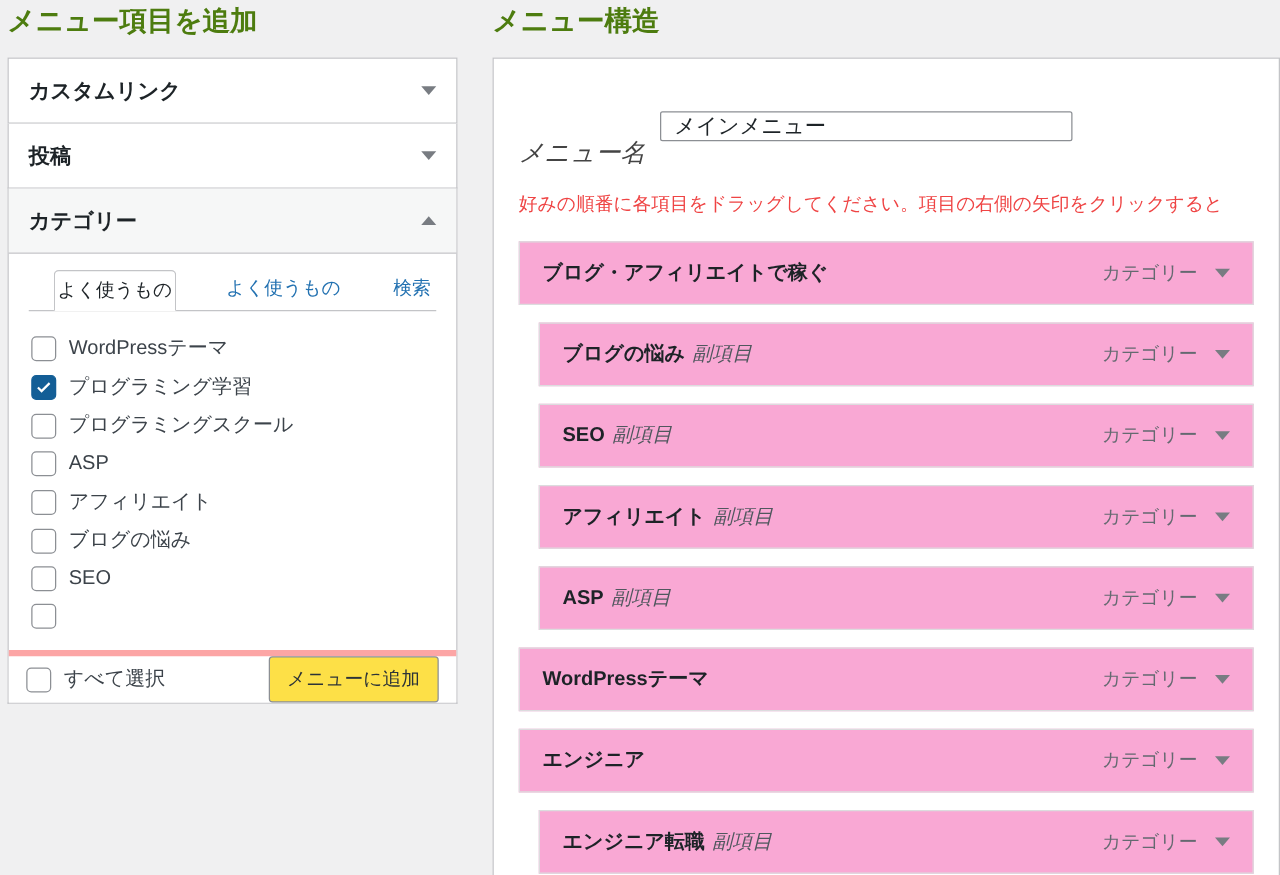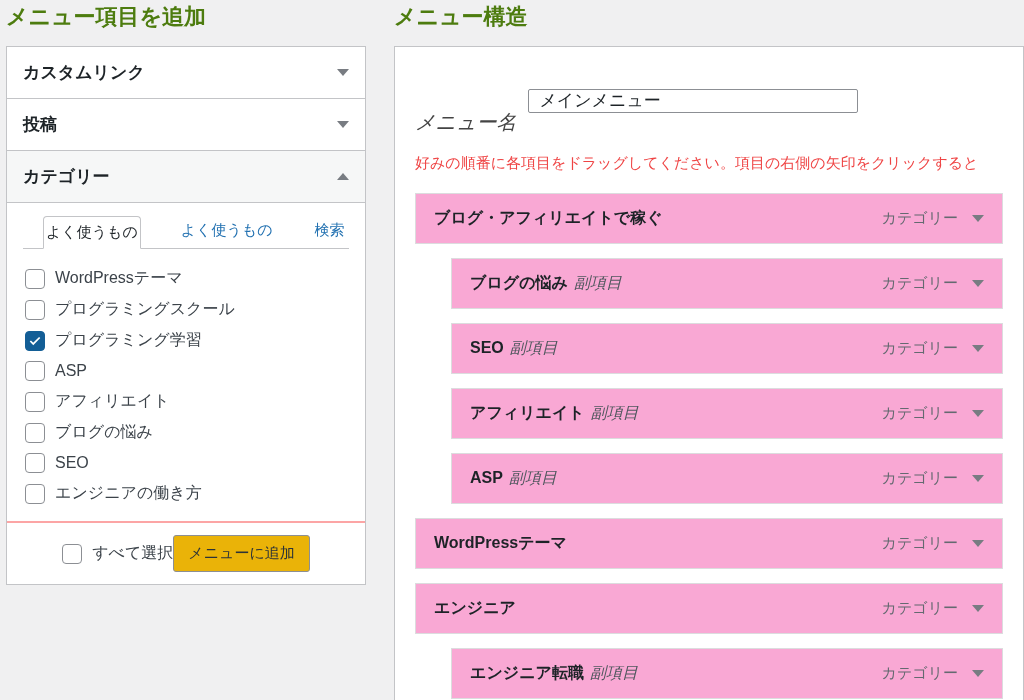--- a/index.html
+++ b/index.html
@@ -110,28 +110,28 @@
     border-color: #135e96;
     background: #135e96;
   }
   .cb.checked svg { display:block; }
   .cb svg { display:none; width:14px; height:14px; }
   .cb svg path { stroke: #fff; stroke-width: 3; fill:none; }
 
   .acc-foot {
     display: flex;
     align-items: center;
-    justify-content: center;
-    padding: 12px 14px;
-    border-top: 2px solid #fca5a5;
+    justify-content: space-between;
+    padding: 0 14px;
+    border-top: 5px solid #fca5a5;
     background:#fff;
   }
   .btn {
     border: 1px solid #8c8f94;
-    background: #eab308;
+    background: #fde047;
     border-radius: 3px;
     padding: 8px 14px;
     font-size: 15px;
     cursor: pointer;
     color:#2c3338;
   }
 
   
   .structure-panel {
     border: 1px solid #c3c4c7;
@@ -180,21 +180,21 @@
     margin-bottom: 14px;
     font-size: 16px;
   }
   .mi .lbl { font-weight: 700; }
   .mi .sub { font-style: italic; color:#50575e; font-weight: normal; margin-left:6px;}
   .mi .right {
     display: flex; align-items: center; gap: 14px;
     color:#646970;
     font-size: 15px;
   }
-  .indent-1 { margin-left: 36px; gap: 40px; }
+  .indent-1 { margin-left: 16px; gap: 40px; }
 
 </style>
 </head>
 <body>
 
 <div class="wrap">
 
   <div class="col-left">
     <h2 class="section-title">メニュー項目を追加</h2>
 
@@ -225,50 +225,49 @@
           <div class="tab">検索</div>
         </div>
         <div class="tabs-line"></div>
 
         <div class="checklist" id="checklist">
             <div class="check-row">
               <span class="cb"></span>
               <span>WordPressテーマ</span>
             </div>
             <div class="check-row">
-              <span class="cb"></span>
-              <span>プログラミングスクール</span>
-            </div>
-            <div class="check-row">
               <span class="cb checked">
                 <svg viewBox="0 0 24 24">
                   <path d="M4 12l5 5L20 6"></path>
                 </svg>
               </span>
               <span>プログラミング学習</span>
             </div>
             <div class="check-row">
               <span class="cb"></span>
+              <span>プログラミングスクール</span>
+            </div>
+            <div class="check-row">
+              <span class="cb"></span>
               <span>ASP</span>
             </div>
             <div class="check-row">
               <span class="cb"></span>
               <span>アフィリエイト</span>
             </div>
             <div class="check-row">
               <span class="cb"></span>
               <span>ブログの悩み</span>
             </div>
             <div class="check-row">
               <span class="cb"></span>
               <span>SEO</span>
             </div>
             <div class="check-row">
               <span class="cb"></span>
-              <span>エンジニアの働き方</span>
             </div>
           </div>
 
         <div class="acc-foot">
           <div class="check-row" style="padding:0">
             <span class="cb">
               
             </span>
             <span>すべて選択</span>
           </div>

